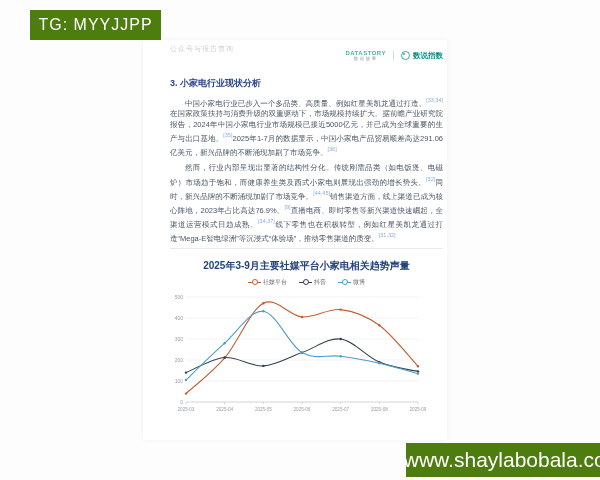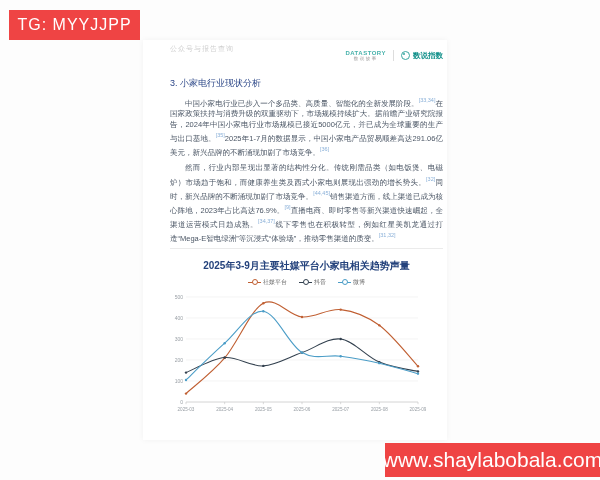--- a/index.html
+++ b/index.html
@@ -21,41 +21,41 @@
   .logo-sep{width:1px;height:11px;background:#ddd;}
   .idx-logo{display:flex;gap:3px;}
   .idx-icon{width:7px;height:7px;border:1.4px solid #3aa7a0;border-radius:50%;
             display:inline-block;position:relative;}
   .idx-icon::after{content:"";position:absolute;left:1.2px;top:1.2px;width:2.2px;height:2.2px;
             border-radius:50%;background:#3aa7a0;}
   .idx-name{font-size:7.5px;font-weight:bold;color:#11908a;}
 
   .intro{font-size:7.5px;line-height:10.5px;color:#4b5665;margin:9px 0 0 0;
          text-align:justify;width:273px;}
-  h3.sec{font-size:9px;font-weight:normal;color:#2b4687;margin:11px 0 4px 0;}
+  h3.sec{font-size:9px;font-weight:bold;color:#2b4687;margin:11px 0 4px 0;}
   p.body{font-size:7.5px;line-height:10.5px;color:#4b5665;margin:5px 0 0 0;
          text-indent:2em;text-align:justify;width:273px;}
   .cite{color:#8ab0d8;font-size:5.5px;vertical-align:super;text-indent:0;}
   h4.sec{font-size:8.5px;font-weight:bold;color:#2b4687;margin:9px 0 0 0;}
   .hr-line{width:273px;height:1px;background:#ebebeb;margin-top:4px;}
 
   .chart-wrap{width:273px;}
   .chart-title{font-size:10px;font-weight:bold;color:#24427c;text-align:center;margin-top:10px;}
   .legend{display:flex;justify-content:center;gap:12px;margin-top:5px;}
   .lg-item{display:flex;align-items:center;gap:2px;cursor:pointer;}
   .lg-mk{position:relative;width:13px;height:7px;display:inline-block;}
   .lg-mk i{position:absolute;left:0;top:3px;width:13px;height:1px;display:block;}
   .lg-mk b{position:absolute;left:3.5px;top:.5px;width:4px;height:4px;border:1px solid;
            border-radius:50%;background:#fff;display:block;}
   .lg-lb{font-size:6px;color:#666;}
   svg.plot{display:block;margin:3px 0 0 -4px;}
 
   
-  .wm{position:absolute;background:#ef4444;color:#fff;display:flex;
-      align-items:center;justify-content:center;font-family:"Liberation Sans",sans-serif;}
+  .wm{position:absolute;background:#4d7c0f;color:#fff;display:flex;
+      align-items:center;justify-content:center;font-family:"Liberation Sans",sans-serif;margin-left:21px;}
   .wm-tl{left:9px;top:10px;width:131px;height:30px;font-size:16px;letter-spacing:1px;}
   .wm-br{left:385px;top:443px;width:215px;height:34px;font-size:21px;}
 </style>
 </head>
 <body>
 
 <div class="stage">
 
   <div class="doc-card">
 
@@ -70,21 +70,21 @@
         <span class="idx-logo">
           <span class="idx-icon"></span>
           <span class="idx-name">数说指数</span>
         </span>
       </span>
     </div>
 
 
     <h3 class="sec">3. 小家电行业现状分析</h3>
 
-    <p class="body"><span>中国小家电行业已步入一个多品类、高质量、智能化的全新发展阶段。</span><span class="cite">[33,34]</span><span>在国家政策扶持与消费升级的双重驱动下，市场规模持续扩大。据前瞻产业研究院报告，2024年中国小家电行业市场规模已接近5000亿元，并已成为全球重要的生产与出口基地。</span><span class="cite">[35]</span><span>2025年1-7月的数据显示，中国小家电产品贸易顺差高达291.06亿美元，新兴品牌的不断涌现加剧了市场竞争。</span><span class="cite">[36]</span></p>
+    <p class="body"><span>中国小家电行业已步入一个多品类、高质量、例如红星美凯龙通过打造。</span><span class="cite">[33,34]</span><span>在国家政策扶持与消费升级的双重驱动下，市场规模持续扩大。据前瞻产业研究院报告，2024年中国小家电行业市场规模已接近5000亿元，并已成为全球重要的生产与出口基地。</span><span class="cite">[35]</span><span>2025年1-7月的数据显示，中国小家电产品贸易顺差高达291.06亿美元，新兴品牌的不断涌现加剧了市场竞争。</span><span class="cite">[36]</span></p>
 
     <p class="body"><span>然而，行业内部呈现出显著的结构性分化。传统刚需品类（如电饭煲、电磁炉）市场趋于饱和，而健康养生类及西式小家电则展现出强劲的增长势头。</span><span class="cite">[32]</span><span>同时，新兴品牌的不断涌现加剧了市场竞争。</span><span class="cite">[44,45]</span><span>销售渠道方面，线上渠道已成为核心阵地，2023年占比高达76.9%。</span><span class="cite">[9]</span><span>直播电商、即时零售等新兴渠道快速崛起，全渠道运营模式日趋成熟。</span><span class="cite">[34,37]</span><span>线下零售也在积极转型，例如红星美凯龙通过打造“Mega-E智电绿洲”等沉浸式“体验场”，推动零售渠道的质变。</span><span class="cite">[31,32]</span></p>
 
     <div class="hr-line"></div>
 
     <div class="chart-wrap">
       <div class="chart-title">2025年3-9月主要社媒平台小家电相关趋势声量</div>
       <div class="legend" id="legend">
           <span class="lg-item">
             <span class="lg-mk">

